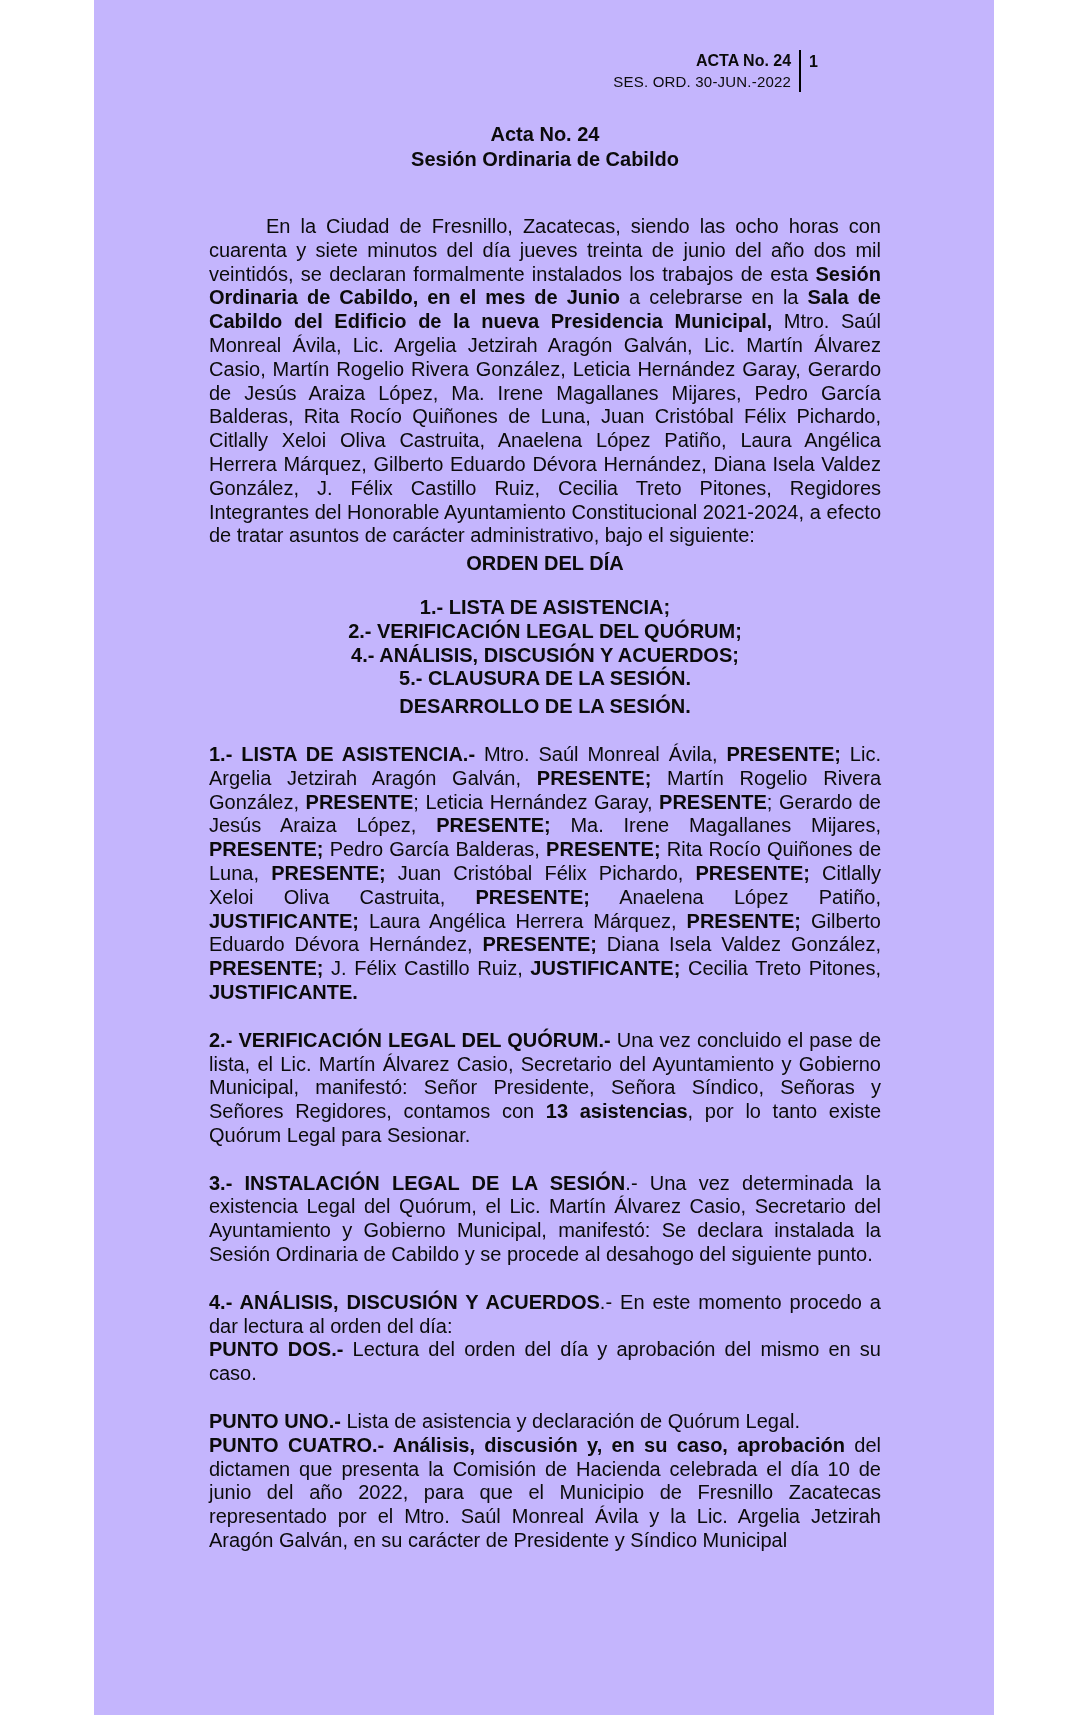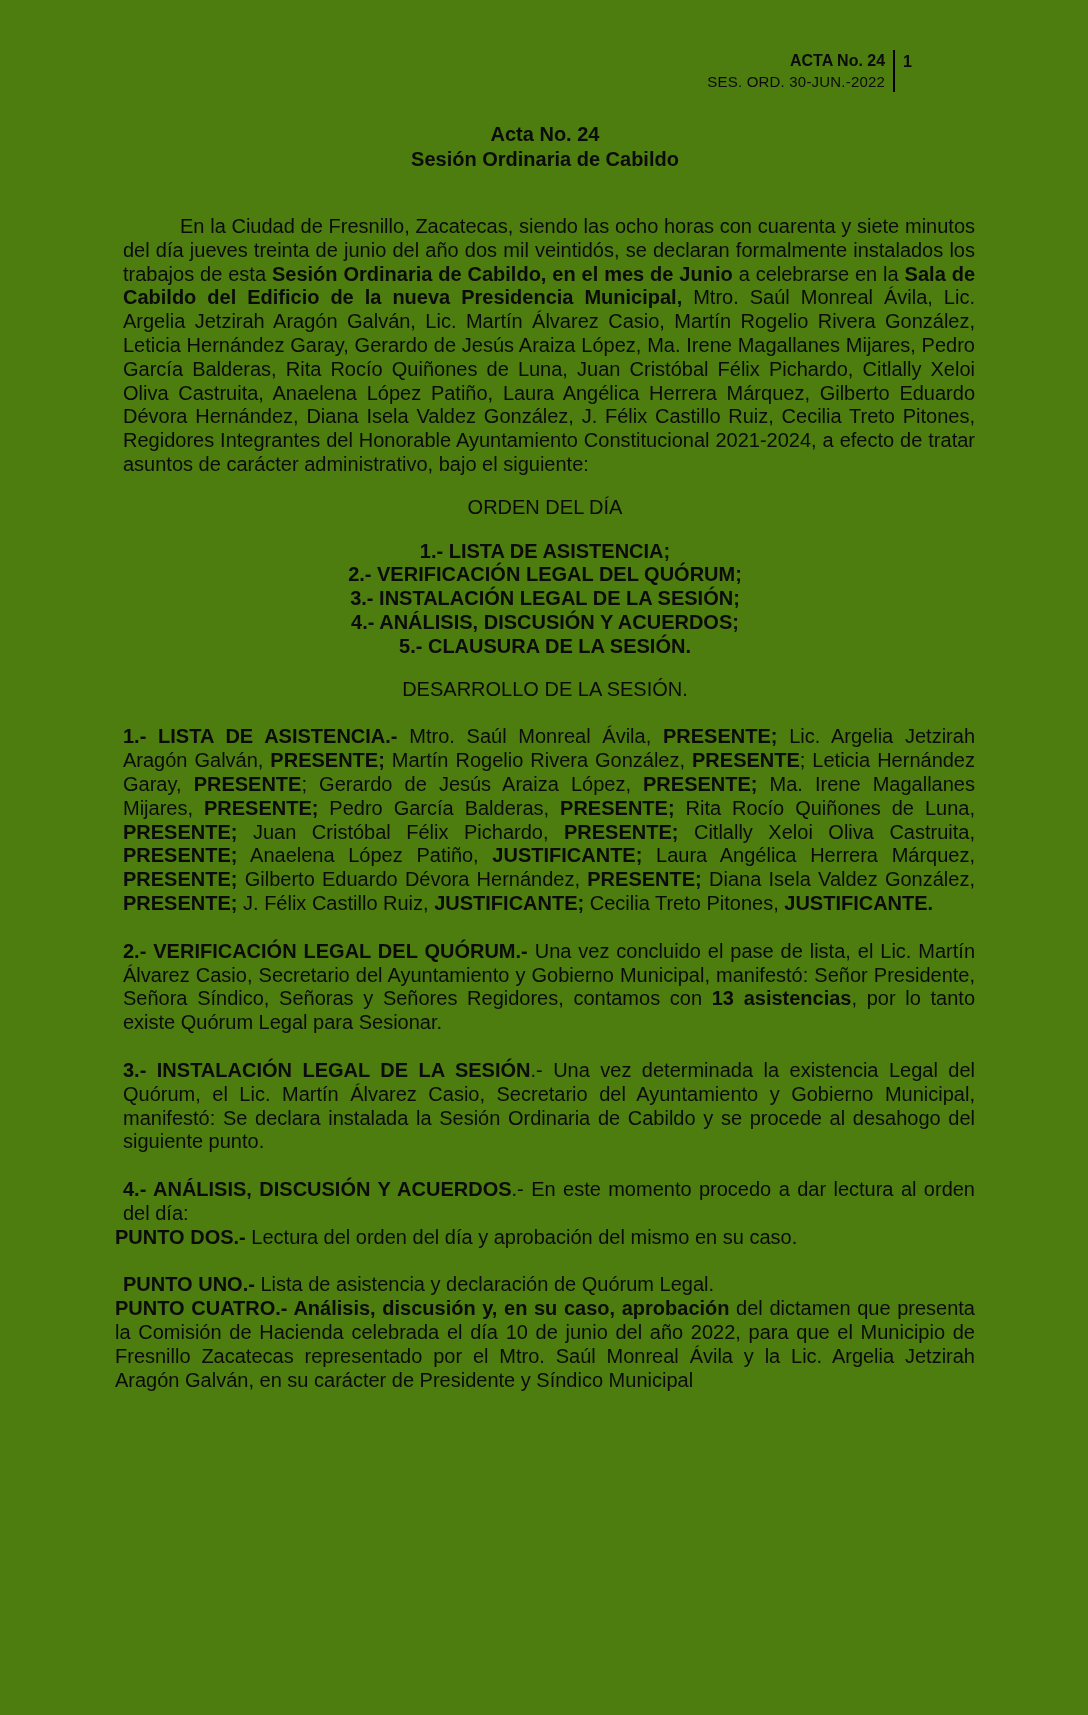--- a/index.html
+++ b/index.html
@@ -1,23 +1,23 @@
 <!DOCTYPE html>
 <html><head>
 <meta charset="utf-8">
 <style>
   * { box-sizing: border-box; }
   html, body { margin: 0; padding: 0; background: #ffffff; }
 
   .page {
     position: relative;
-    width: 1088px;
+    width: 900px;
     height: 1715px;
     margin: 0 auto;
-    background: #4d7c0f;
+    background: #c4b5fd;
     color: #0b0b0b;
     font-family: "Liberation Sans", "DejaVu Sans", sans-serif;
     font-size: 20px;
     line-height: 23.8px;
     overflow: hidden;
   }
 
   
   .doc-header {
     position: absolute;
@@ -41,23 +41,23 @@
     right: 113px;
   }
   .title {
     margin-top: 122px;
     text-align: center;
     font-weight: 700;
     line-height: 24.5px;
   }
 
   .block { text-align: justify; }
-  .block.p  { margin-top: 24px; margin-left: 8px; }
+  .block.p  { margin-top: 24px; }
   .block.p0 { margin-top: 0; }
-  .block.h  { margin-top: 19px; text-align: center; font-weight: 400; }
+  .block.h  { margin-top: 4px; text-align: center; font-weight: 700; }
   .block.list { margin-top: 20px; font-weight: 700; text-align: center; }
   .block.indent { text-indent: 57px; }
   .block[data-name="opening-paragraph"] { margin-top: 44px; }
 
   .b { font-weight: 700; }
   .u { }
 </style>
 </head>
 <body>
 
@@ -77,21 +77,20 @@
       <div data-name="title-line">Acta No. 24</div>
       <div data-name="title-line">Sesión Ordinaria de Cabildo</div>
     </div>
 
     <div data-name="document-blocks">
         <div class="block p indent" data-name="opening-paragraph"><span data-name="text-run">En la Ciudad de Fresnillo, Zacatecas, siendo las ocho horas con cuarenta y siete minutos del día jueves treinta de junio del año dos mil veintidós, se declaran formalmente instalados los trabajos de esta </span><span class="b" data-name="text-run">Sesión Ordinaria de Cabildo, en el mes de Junio</span><span data-name="text-run"> a celebrarse en la </span><span class="b" data-name="text-run">Sala de Cabildo del Edificio de la nueva Presidencia Municipal,</span><span data-name="text-run"> Mtro. Saúl Monreal Ávila, Lic. Argelia Jetzirah Aragón Galván, Lic. Martín Álvarez Casio, Martín Rogelio Rivera González, Leticia Hernández Garay, Gerardo de Jesús Araiza López, Ma. Irene Magallanes Mijares, Pedro García Balderas, Rita Rocío Quiñones de Luna, Juan Cristóbal Félix Pichardo, Citlally Xeloi Oliva Castruita, Anaelena López Patiño, Laura Angélica Herrera Márquez, Gilberto Eduardo Dévora Hernández, Diana Isela Valdez González, J. Félix Castillo Ruiz, Cecilia Treto Pitones, Regidores Integrantes del Honorable Ayuntamiento Constitucional 2021-2024, a efecto de tratar asuntos de carácter administrativo, bajo el siguiente:</span></div>
         <div class="block h" data-name="orden-del-dia-heading">ORDEN DEL DÍA</div>
         <div class="block list" data-name="orden-del-dia-list">
           <div class="list-item" data-name="list-item">1.- LISTA DE ASISTENCIA;</div>
           <div class="list-item" data-name="list-item">2.- VERIFICACIÓN LEGAL DEL QUÓRUM;</div>
-          <div class="list-item" data-name="list-item">3.- INSTALACIÓN LEGAL DE LA SESIÓN;</div>
           <div class="list-item" data-name="list-item">4.- ANÁLISIS, DISCUSIÓN Y ACUERDOS;</div>
           <div class="list-item" data-name="list-item">5.- CLAUSURA DE LA SESIÓN.</div>
         </div>
         <div class="block h" data-name="desarrollo-heading">DESARROLLO DE LA SESIÓN.</div>
         <div class="block p" data-name="lista-asistencia-paragraph"><span class="b" data-name="text-run">1.- LISTA DE ASISTENCIA.-</span><span data-name="text-run"> Mtro. Saúl Monreal Ávila, </span><span class="b" data-name="text-run">PRESENTE;</span><span data-name="text-run"> Lic. Argelia Jetzirah Aragón Galván, </span><span class="b" data-name="text-run">PRESENTE;</span><span data-name="text-run"> Martín Rogelio Rivera González, </span><span class="b" data-name="text-run">PRESENTE</span><span data-name="text-run">; Leticia Hernández Garay, </span><span class="b" data-name="text-run">PRESENTE</span><span data-name="text-run">; Gerardo de Jesús Araiza López, </span><span class="b" data-name="text-run">PRESENTE;</span><span data-name="text-run"> Ma. Irene Magallanes Mijares, </span><span class="b" data-name="text-run">PRESENTE;</span><span data-name="text-run"> Pedro García Balderas, </span><span class="b" data-name="text-run">PRESENTE;</span><span data-name="text-run"> Rita Rocío Quiñones de Luna, </span><span class="b" data-name="text-run">PRESENTE;</span><span data-name="text-run"> Juan Cristóbal Félix Pichardo, </span><span class="b" data-name="text-run">PRESENTE;</span><span data-name="text-run"> Citlally Xeloi Oliva Castruita, </span><span class="b" data-name="text-run">PRESENTE;</span><span data-name="text-run"> Anaelena López Patiño, </span><span class="b" data-name="text-run">JUSTIFICANTE;</span><span data-name="text-run"> Laura Angélica Herrera Márquez, </span><span class="b" data-name="text-run">PRESENTE;</span><span data-name="text-run"> Gilberto Eduardo Dévora Hernández, </span><span class="b" data-name="text-run">PRESENTE;</span><span data-name="text-run"> Diana Isela Valdez González, </span><span class="b" data-name="text-run">PRESENTE;</span><span data-name="text-run"> J. Félix Castillo Ruiz, </span><span class="b" data-name="text-run">JUSTIFICANTE;</span><span data-name="text-run"> Cecilia Treto Pitones, </span><span class="b" data-name="text-run">JUSTIFICANTE.</span></div>
         <div class="block p" data-name="verificacion-quorum-paragraph"><span class="b" data-name="text-run">2.- VERIFICACIÓN LEGAL DEL QUÓRUM.-</span><span data-name="text-run"> Una vez concluido el pase de lista, el Lic. Martín Álvarez Casio, Secretario del Ayuntamiento y Gobierno Municipal, manifestó: Señor Presidente, Señora Síndico, Señoras y Señores Regidores, contamos con </span><span class="b u" data-name="text-run">13 asistencias</span><span data-name="text-run">, por lo tanto existe Quórum Legal para Sesionar.</span></div>
         <div class="block p" data-name="instalacion-paragraph"><span class="b" data-name="text-run">3.- INSTALACIÓN LEGAL DE LA SESIÓN</span><span data-name="text-run">.- Una vez determinada la existencia Legal del Quórum, el Lic. Martín Álvarez Casio, Secretario del Ayuntamiento y Gobierno Municipal, manifestó: Se declara instalada la Sesión Ordinaria de Cabildo y se procede al desahogo del siguiente punto.</span></div>
         <div class="block p" data-name="analisis-paragraph"><span class="b" data-name="text-run">4.- ANÁLISIS, DISCUSIÓN Y ACUERDOS</span><span data-name="text-run">.- En este momento procedo a dar lectura al orden del día:</span></div>
         <div class="block p0" data-name="punto-dos-paragraph"><span class="b" data-name="text-run">PUNTO DOS.-</span><span data-name="text-run"> Lectura del orden del día y aprobación del mismo en su caso.</span></div>
         <div class="block p" data-name="punto-uno-paragraph"><span class="b" data-name="text-run">PUNTO UNO.-</span><span data-name="text-run"> Lista de asistencia y declaración de Quórum Legal.</span></div>

